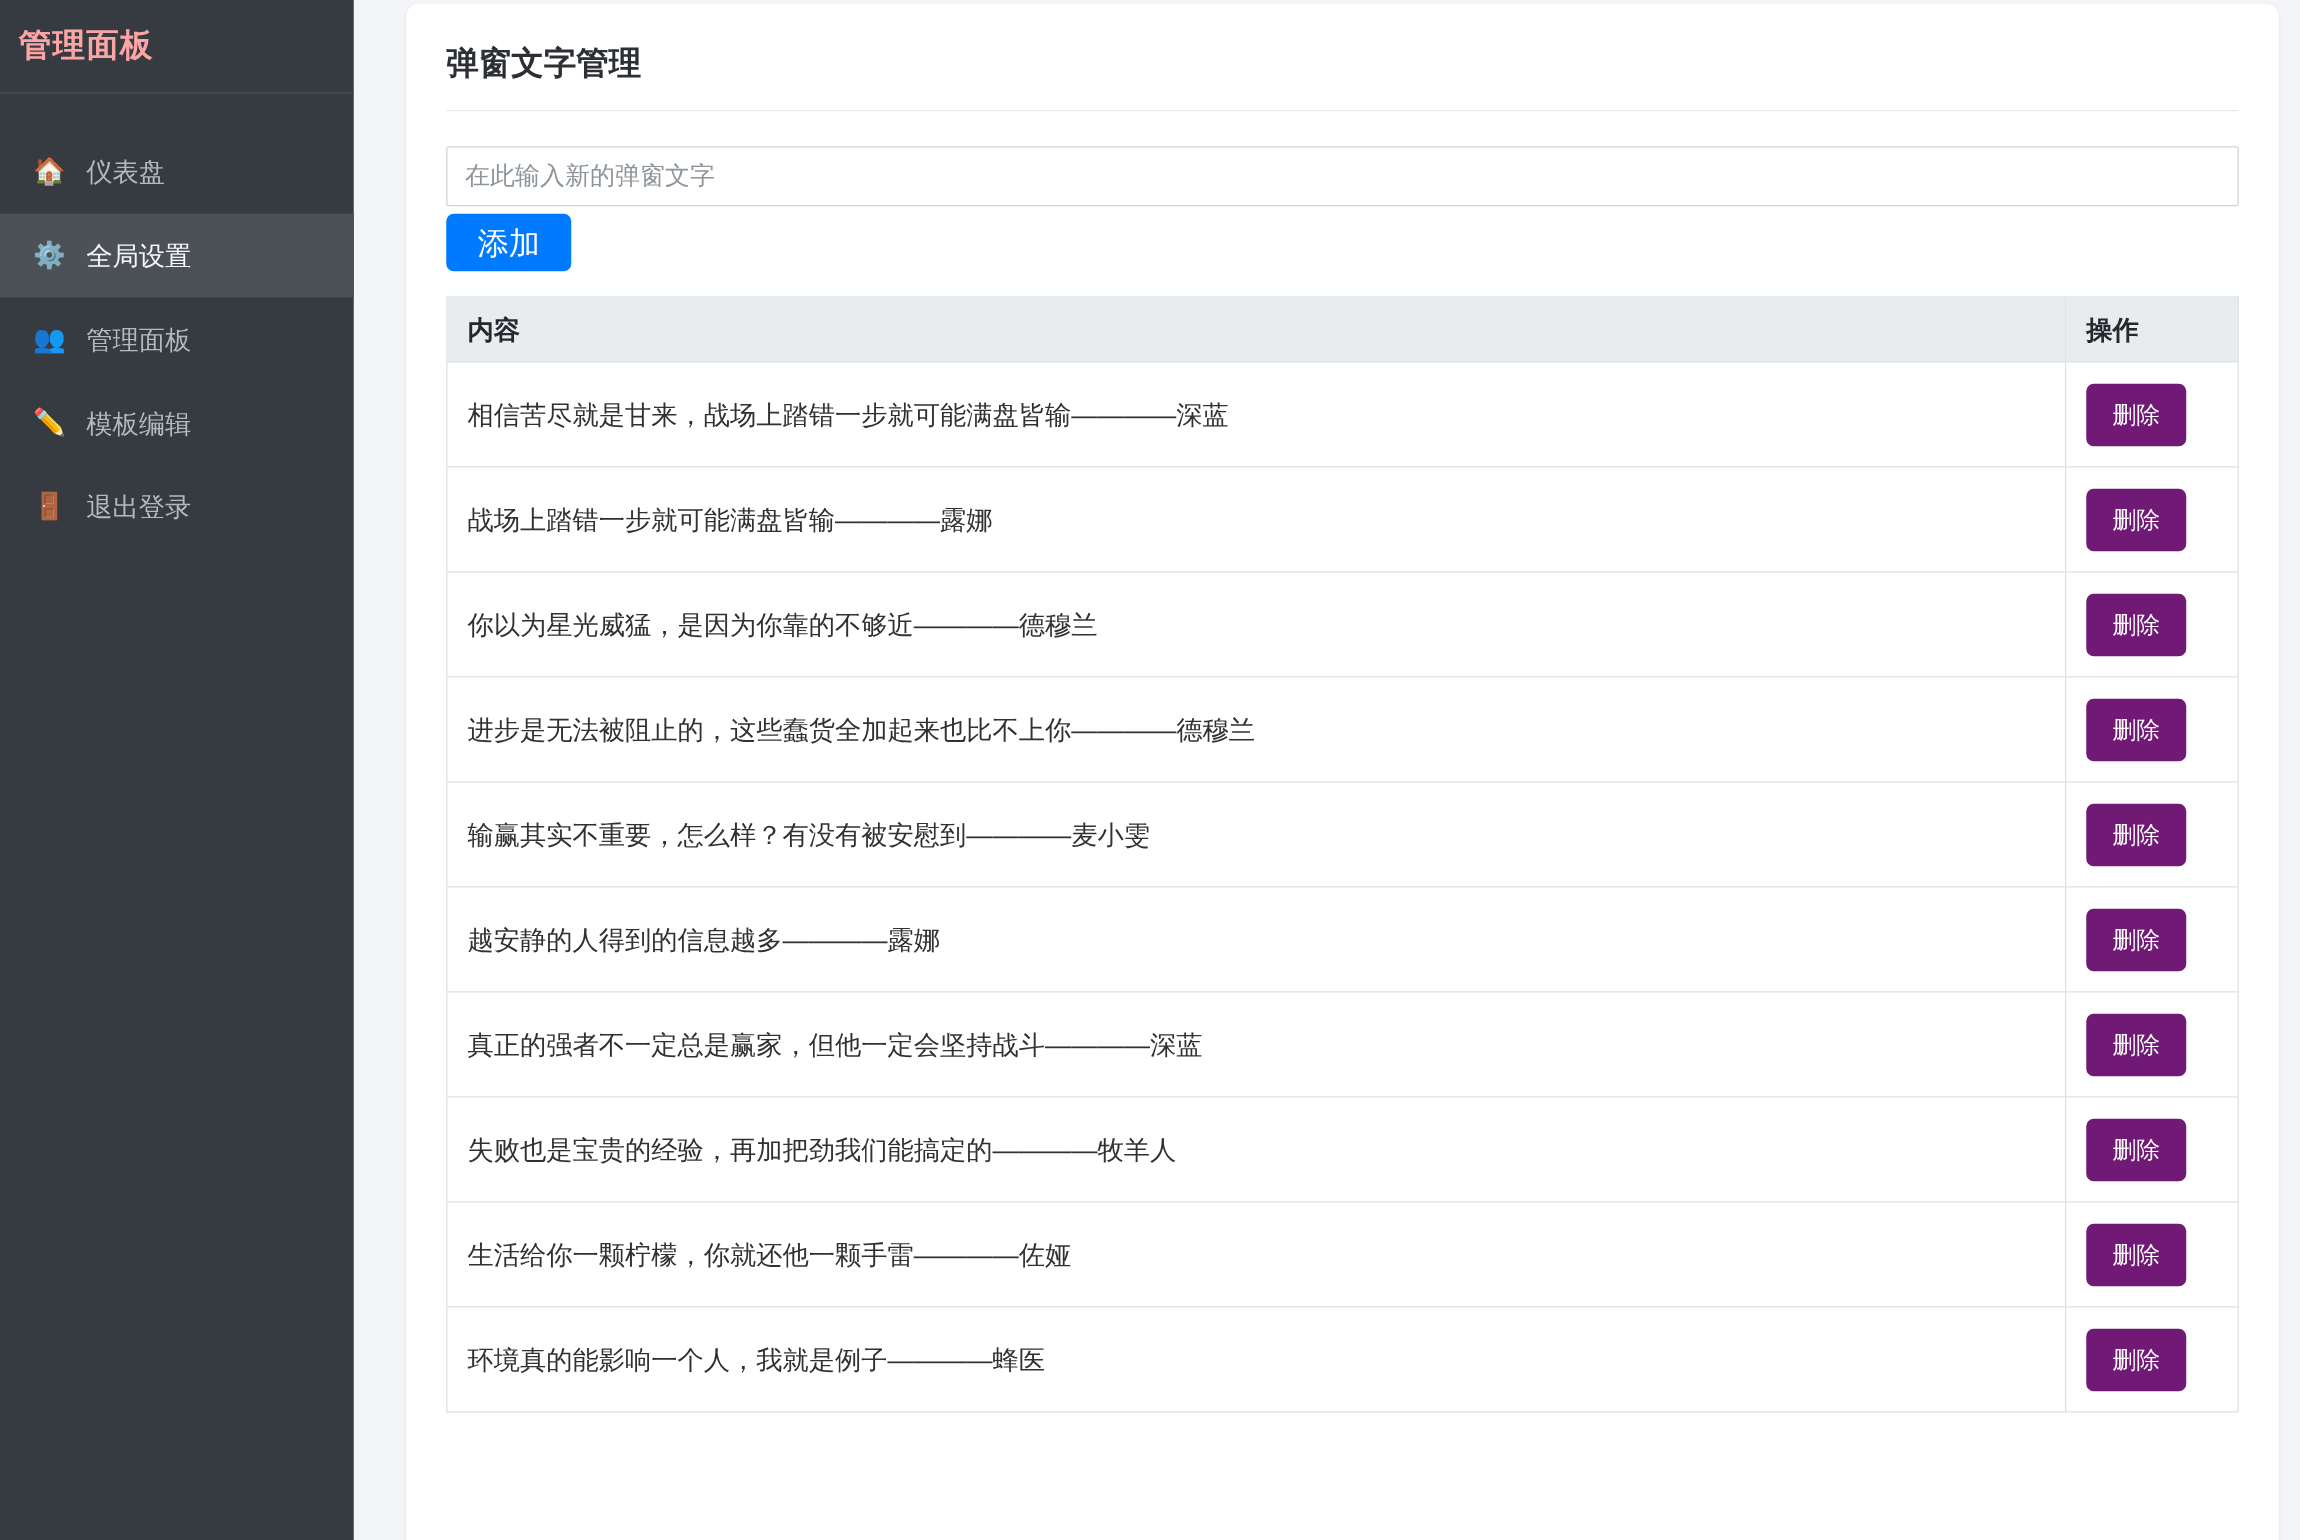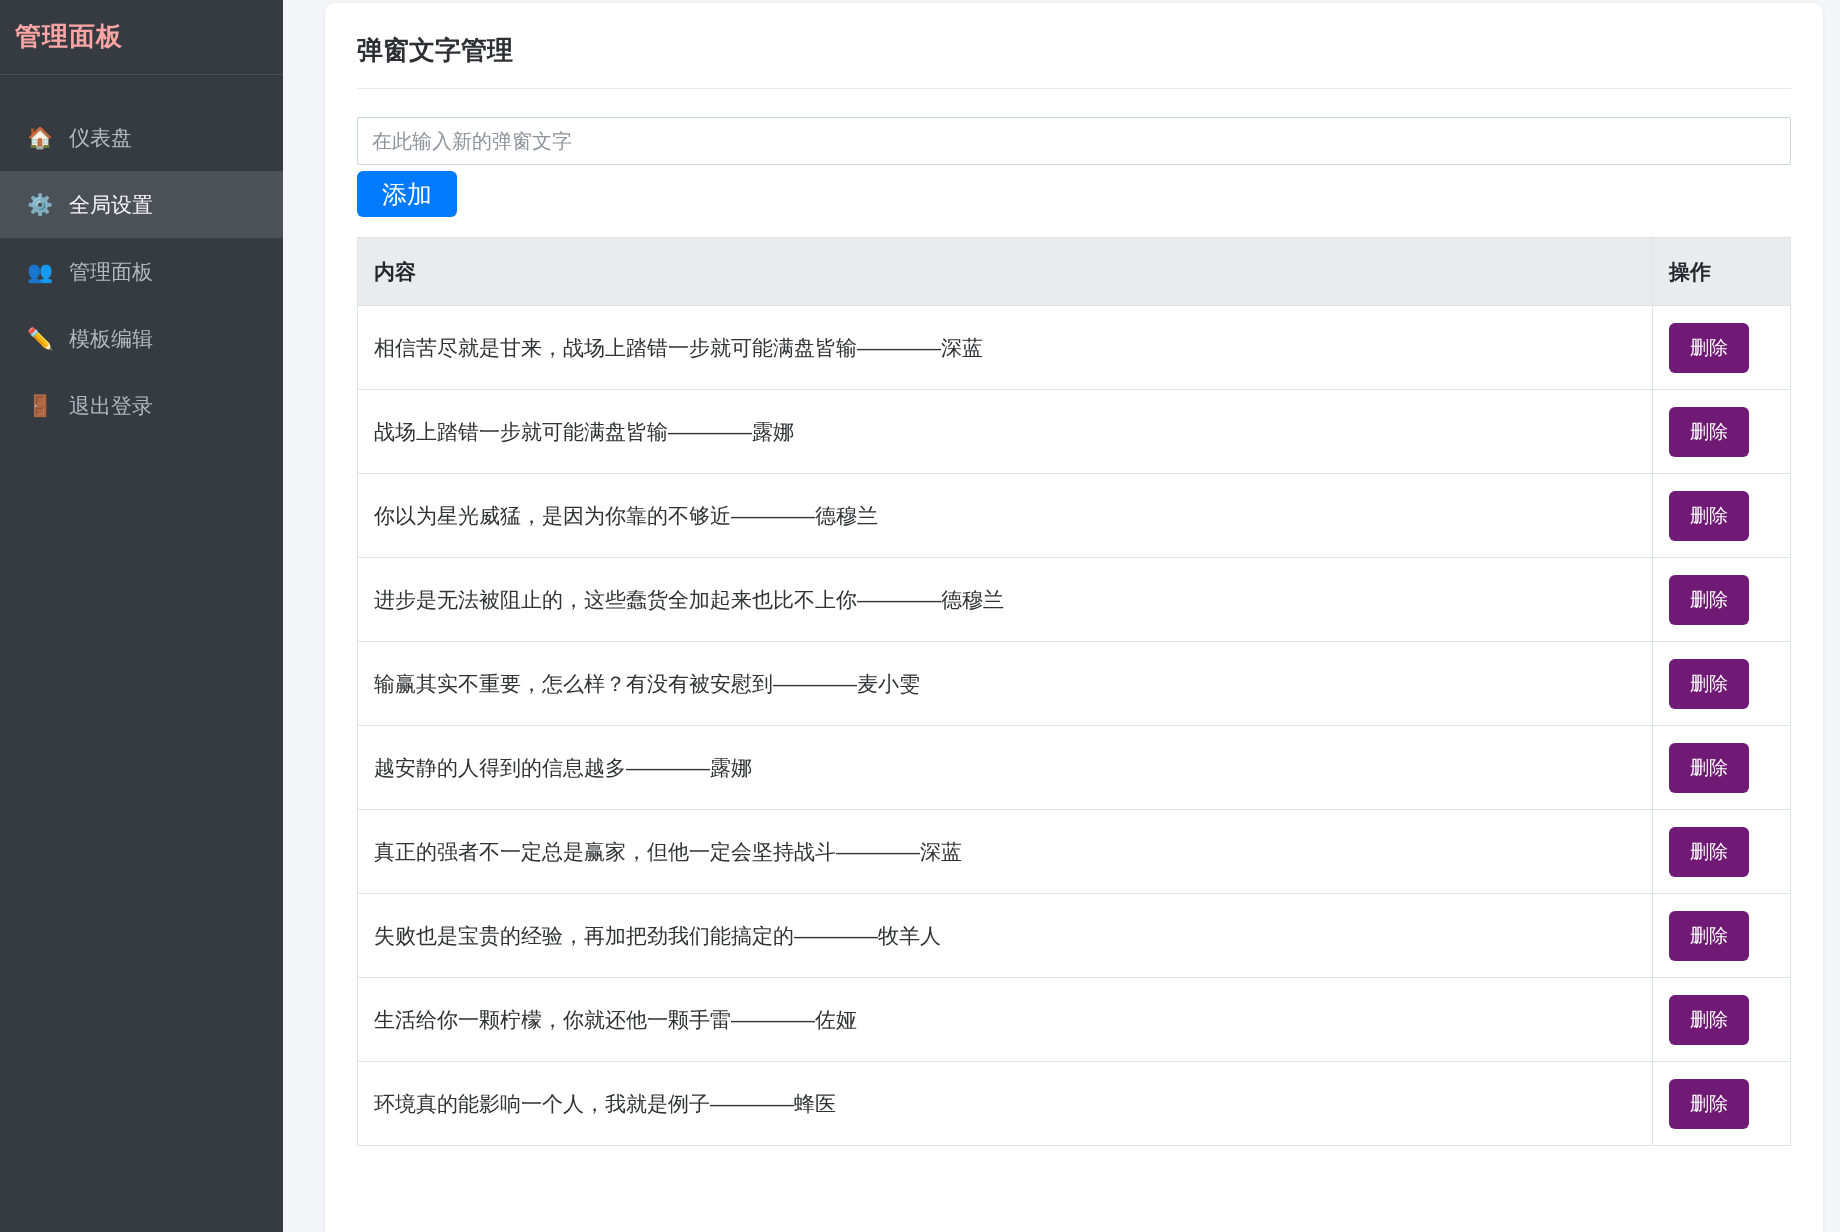--- a/index.html
+++ b/index.html
@@ -111,21 +111,21 @@
     border-collapse: collapse;
     table-layout: fixed;
   }
   .quotes-table th, .quotes-table td {
     border: 1px solid #dee2e6;
     text-align: left;
     padding: 0 16px;
   }
   .quotes-table th {
     background: #e9ecef;
-    height: 68px;
+    height: 52px;
     font-size: 21px;
     font-weight: bold;
     color: #24292e;
   }
   .quotes-table td {
     height: 84px;
     font-size: 21px;
     color: #303133;
     background: #ffffff;
   }

